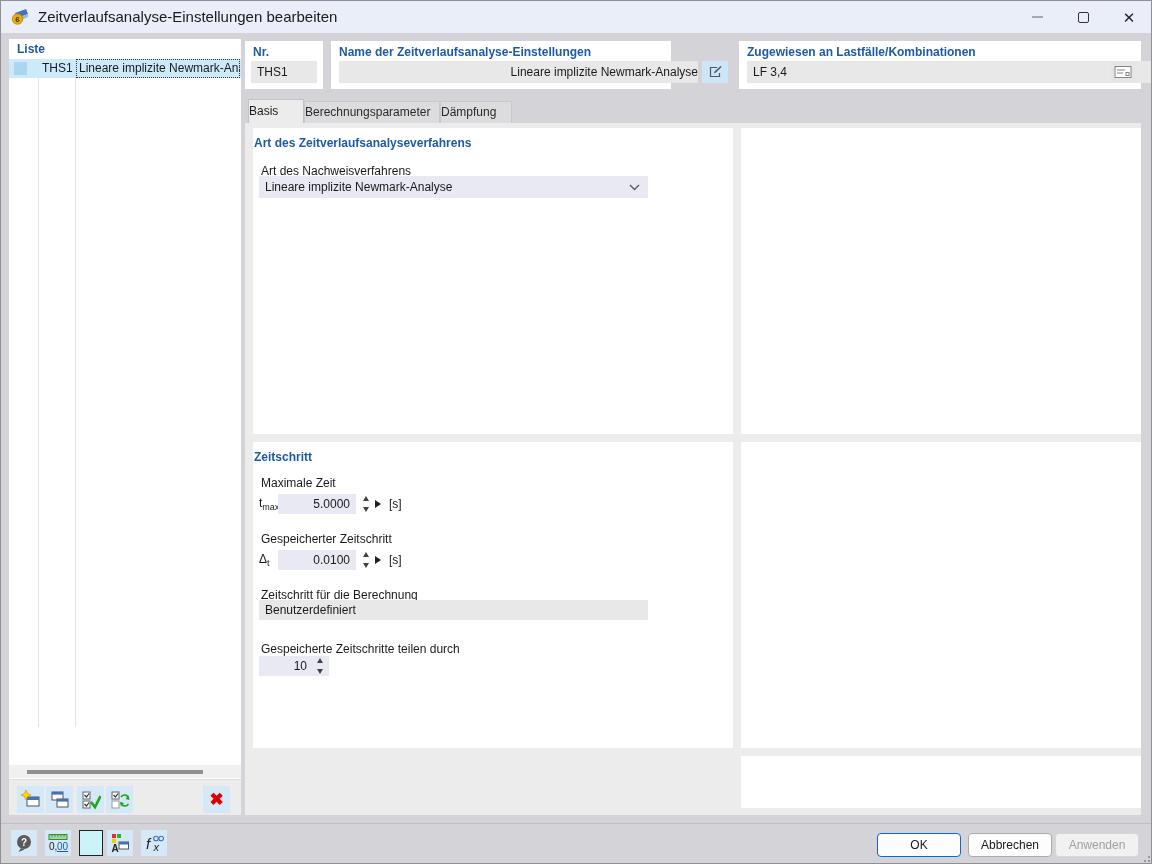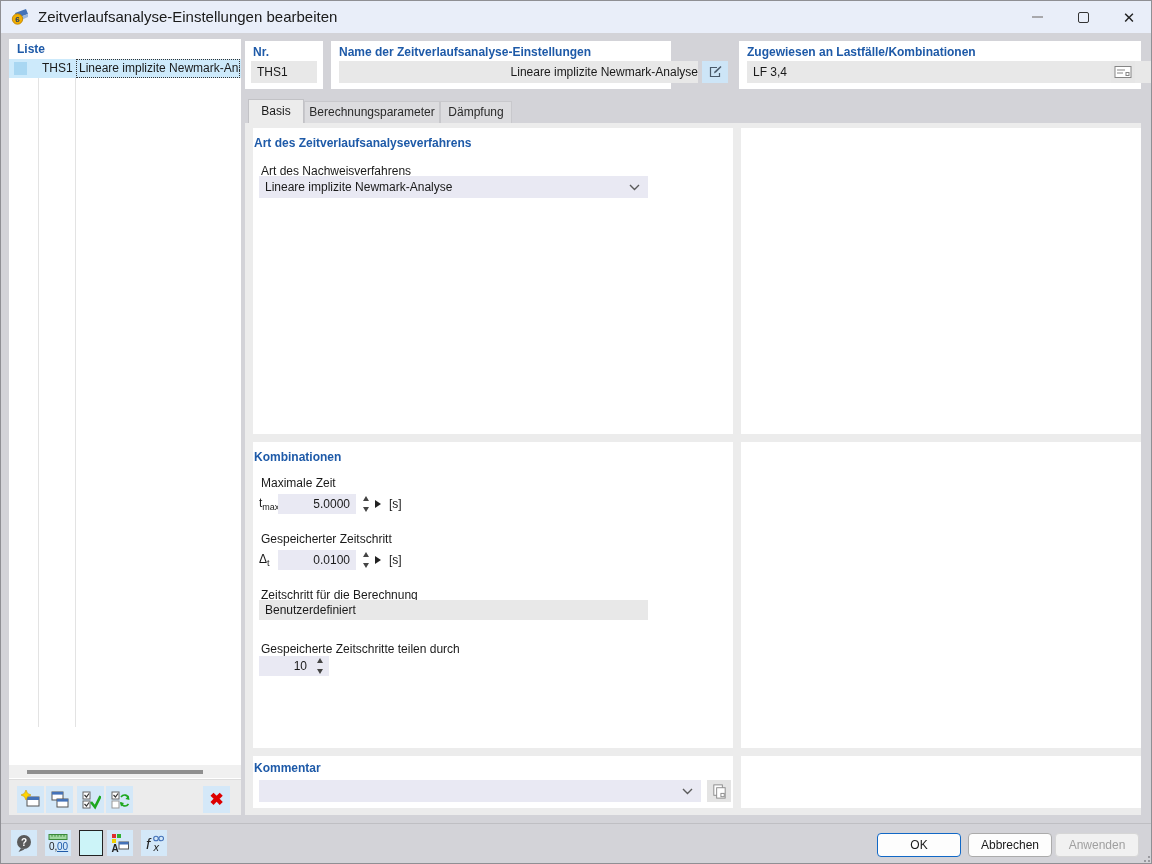--- a/index.html
+++ b/index.html
@@ -32,21 +32,21 @@
   .tbtn { position:absolute; top:6px; width:27px; height:27px; background:#d4e8f8; display:flex; align-items:center; justify-content:center; }
   .del-x { color:#dd0000; font-size:17px; font-weight:bold; line-height:1; }
 
   
   .tf-panel { position:absolute; top:40px; height:48px; background:#fff; }
   .tf-label { position:absolute; left:8px; top:4px; color:#1e5aa8; font-weight:bold; white-space:nowrap; }
   .field { position:absolute; background:#e8e8e8; height:22px; line-height:22px; padding-left:6px; white-space:nowrap; overflow:hidden; }
   .icon-btn { position:absolute; height:22px; display:flex; align-items:center; justify-content:center; }
 
   
-  .tab { position:absolute; text-align:center; cursor:default; }
+  .tab { position:absolute; cursor:default; }
   .tab.active { left:247px; top:98px; width:56px; height:24px; background:#ececec; border:1px solid #c2c2c6; border-bottom:none; line-height:23px; z-index:2; }
   .tab.inactive { top:100px; height:22px; background:#dcdcdf; border:1px solid #c8c8cc; border-bottom:none; line-height:21px; color:#2a2a2a; }
 
   .content-bg { position:absolute; left:244px; top:122px; width:896px; height:692px; background:#ececec; }
   .panel { position:absolute; background:#fff; }
   .sec-title { position:absolute; left:1px; color:#1e5aa8; font-weight:bold; }
   .lbl { position:absolute; color:#1a1a1a; white-space:nowrap; }
   .combo { position:absolute; background:#e9e9f3; height:22px; line-height:22px; padding-left:6px; }
   .combo .chev { position:absolute; right:8px; top:8px; }
   .spinfield { position:absolute; background:#e9e9f3; height:20px; line-height:20px; text-align:right; }
@@ -186,21 +186,21 @@
     <div class="lbl" style="left:8px; top:36px">Art des Nachweisverfahrens</div>
     <div class="combo" style="left:6px; top:48px; width:389px;">
       <span>Lineare implizite Newmark-Analyse</span>
       <svg class="chev" width="11" height="7" viewBox="0 0 11 7">
         <path d="M1 1l4.5 4.5L10 1" stroke="#5a5a5a" stroke-width="1.4" fill="none"></path>
       </svg>
     </div>
   </div>
 
   <div class="panel" style="left:252px; top:441px; width:480px; height:306px;">
-    <div class="sec-title" style="top:8px">Kombinationen</div>
+    <div class="sec-title" style="top:8px">Zeitschritt</div>
 
     <div class="lbl" style="left:8px; top:34px">Maximale Zeit</div>
     <div class="lbl" style="left:6px; top:54px"><span>t</span><span class="sym-sub">max</span></div>
     <div class="spinfield" style="left:25px; top:52px; width:78px; padding-right:6px;">5.0000</div>
     <div class="spin" style="left:108px; top:54px;">
         <i class="tri-up"></i>
         <i class="tri-down"></i>
       </div>
     <i class="tri-right" style="left:122px; top:58px;"></i>
     <div class="lbl" style="left:136px; top:55px">[s]</div>
@@ -219,36 +219,20 @@
     <div class="field" style="left:6px; top:158px; width:389px; height:20px; line-height:20px;">Benutzerdefiniert</div>
 
     <div class="lbl" style="left:8px; top:200px">Gespeicherte Zeitschritte teilen durch</div>
     <div class="spinfield" style="left:6px; top:214px; width:70px; padding-right:22px;">10</div>
     <div class="spin" style="left:62px; top:216px;">
         <i class="tri-up"></i>
         <i class="tri-down"></i>
       </div>
   </div>
 
-  <div class="panel" style="left:252px; top:755px; width:480px; height:52px;">
-    <div class="sec-title" style="top:5px">Kommentar</div>
-    <div class="combo" style="left:6px; top:24px; width:442px;">
-      <span></span>
-      <svg class="chev" width="11" height="7" viewBox="0 0 11 7">
-        <path d="M1 1l4.5 4.5L10 1" stroke="#5a5a5a" stroke-width="1.4" fill="none"></path>
-      </svg>
-    </div>
-    <div class="icon-btn" style="left:454px; top:24px; width:24px; background:#e4e4e4;">
-      <svg width="17" height="17" viewBox="0 0 18 18">
-        <rect x="3" y="2" width="9" height="11" fill="#fff" stroke="#8a8a8a"></rect>
-        <rect x="6" y="5" width="9" height="11" fill="#fff" stroke="#8a8a8a"></rect>
-        <rect x="10.5" y="11" width="3.5" height="3.5" fill="none" stroke="#8a8a8a"></rect>
-      </svg>
-    </div>
-  </div>
 
   <div class="panel" style="left:740px; top:127px; width:400px; height:306px;"></div>
   <div class="panel" style="left:740px; top:441px; width:400px; height:306px;"></div>
   <div class="panel" style="left:740px; top:755px; width:400px; height:52px;"></div>
 
   <div class="footer">
     <div class="fbtn" style="left:10px">
       <svg width="20" height="20" viewBox="0 0 20 20">
         <circle cx="10" cy="9" r="7" fill="#5a5a5a"></circle>
         <path d="M7 15l-2.5 4 6-2.5z" fill="#5a5a5a"></path>

